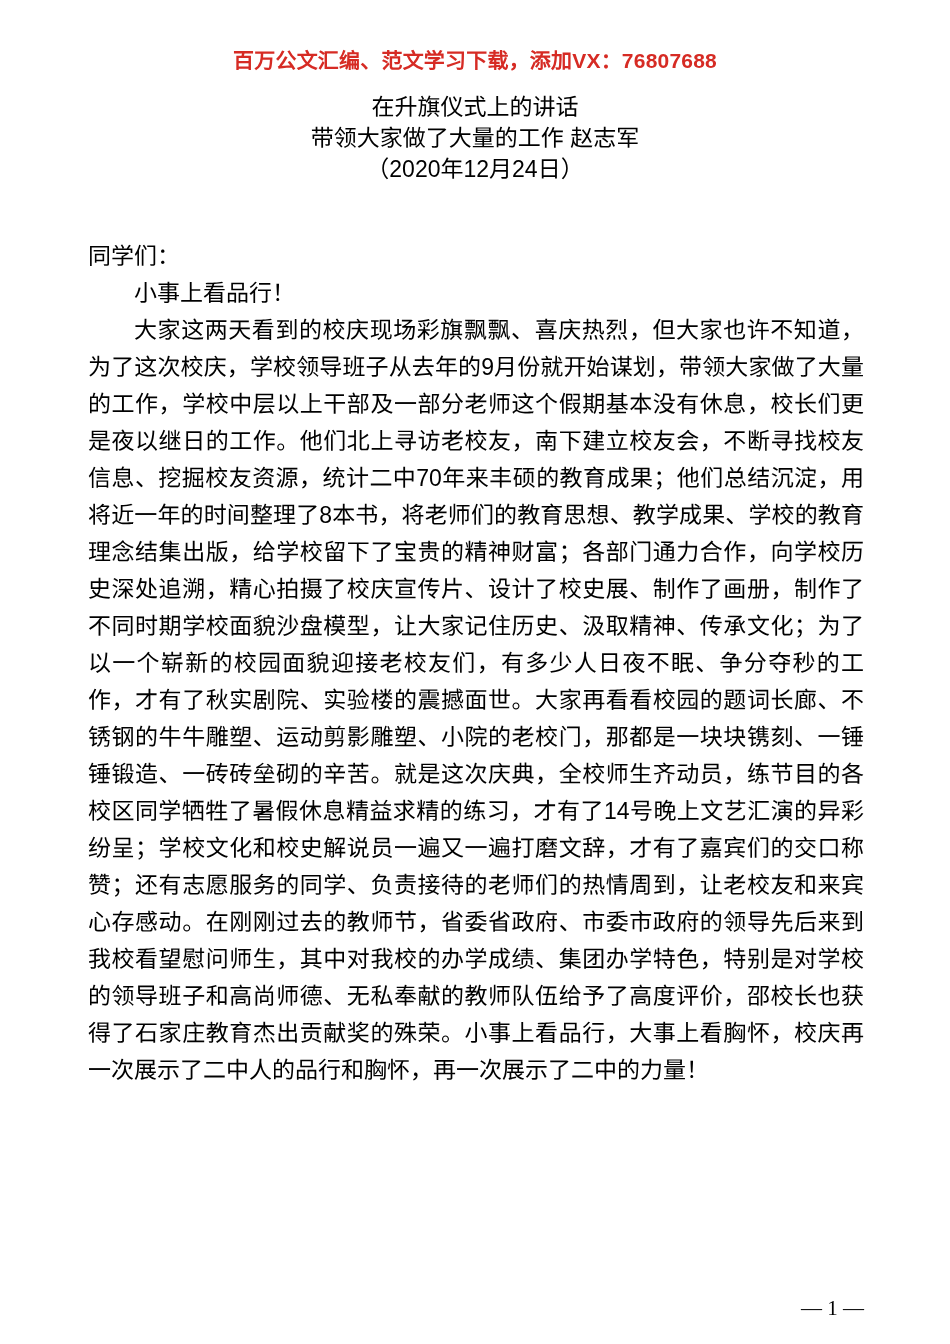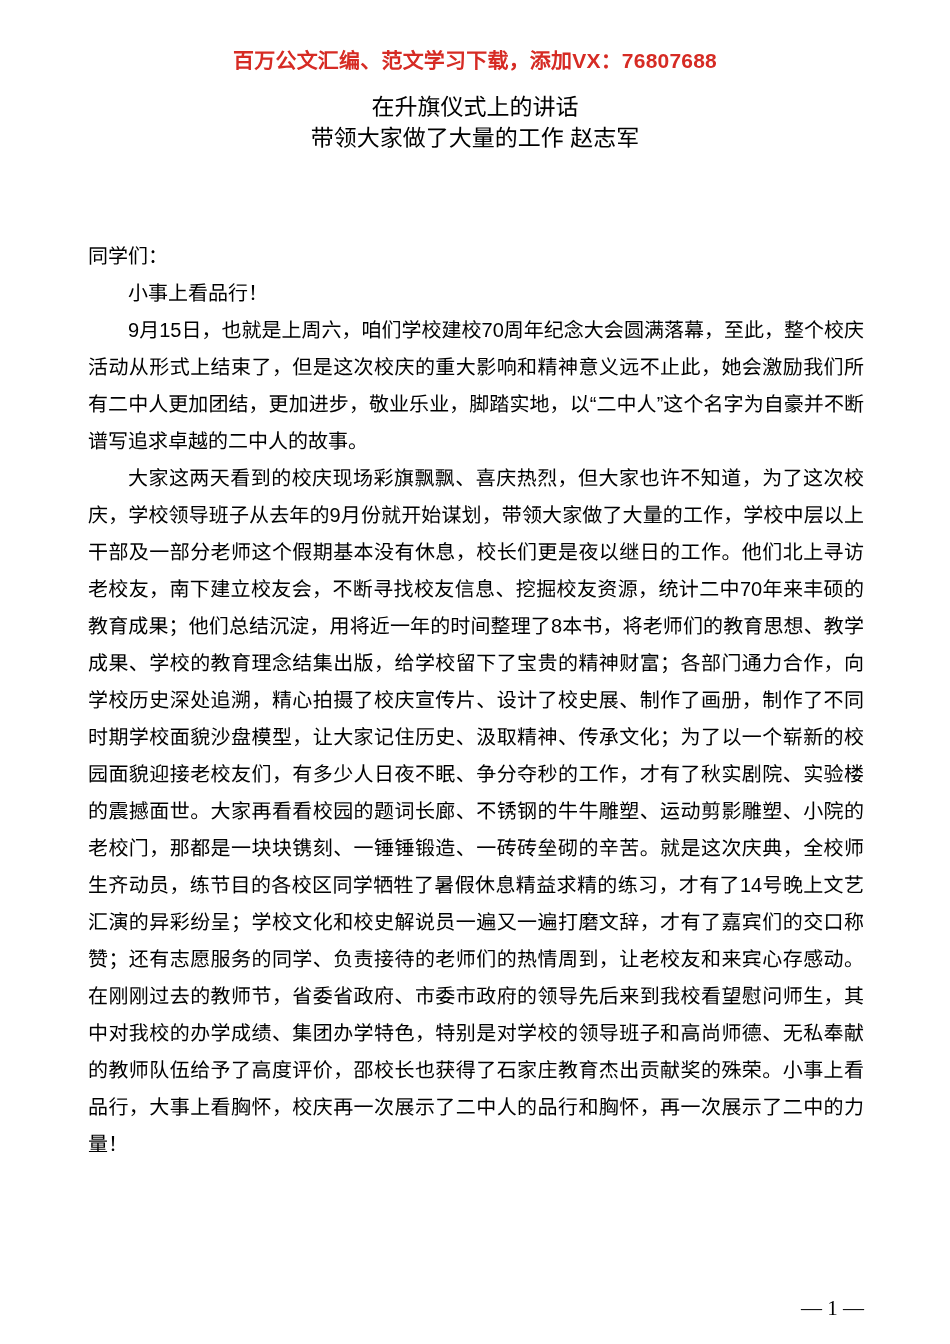--- a/index.html
+++ b/index.html
@@ -55,21 +55,21 @@
   }
 
   
   .body-block {
     position: absolute;
     top: 238px;
     left: 88px;
     width: 776px;
   }
   .para {
-    font-size: 20px;
+    font-size: 23px;
     line-height: 37px;
     color: #000000;
     text-align: justify;
     text-justify: inter-ideograph;
     margin: 0;
     letter-spacing: 0px;
     font-family: "Liberation Sans", "DejaVu Sans", sans-serif;
   }
   .para.salutation { text-indent: 0; }
   .para.indent { text-indent: 2em; }
@@ -91,24 +91,24 @@
 </head>
 <body>
 
 <div class="page">
 
   <div class="promo-banner">百万公文汇编、范文学习下载，添加VX：76807688</div>
 
   <div class="title-block">
     <div class="doc-title">在升旗仪式上的讲话</div>
     <div class="doc-byline">带领大家做了大量的工作  赵志军</div>
+    <div class="doc-date">（2020年12月24日）</div>
   </div>
 
   <div class="body-block">
     <p class="para salutation">同学们：</p>
     <p class="para indent">小事上看品行！</p>
-    <p class="para indent">9月15日，也就是上周六，咱们学校建校70周年纪念大会圆满落幕，至此，整个校庆活动从形式上结束了，但是这次校庆的重大影响和精神意义远不止此，她会激励我们所有二中人更加团结，更加进步，敬业乐业，脚踏实地，以“二中人”这个名字为自豪并不断谱写追求卓越的二中人的故事。</p>
     <p class="para indent">大家这两天看到的校庆现场彩旗飘飘、喜庆热烈，但大家也许不知道，为了这次校庆，学校领导班子从去年的9月份就开始谋划，带领大家做了大量的工作，学校中层以上干部及一部分老师这个假期基本没有休息，校长们更是夜以继日的工作。他们北上寻访老校友，南下建立校友会，不断寻找校友信息、挖掘校友资源，统计二中70年来丰硕的教育成果；他们总结沉淀，用将近一年的时间整理了8本书，将老师们的教育思想、教学成果、学校的教育理念结集出版，给学校留下了宝贵的精神财富；各部门通力合作，向学校历史深处追溯，精心拍摄了校庆宣传片、设计了校史展、制作了画册，制作了不同时期学校面貌沙盘模型，让大家记住历史、汲取精神、传承文化；为了以一个崭新的校园面貌迎接老校友们，有多少人日夜不眠、争分夺秒的工作，才有了秋实剧院、实验楼的震撼面世。大家再看看校园的题词长廊、不锈钢的牛牛雕塑、运动剪影雕塑、小院的老校门，那都是一块块镌刻、一锤锤锻造、一砖砖垒砌的辛苦。就是这次庆典，全校师生齐动员，练节目的各校区同学牺牲了暑假休息精益求精的练习，才有了14号晚上文艺汇演的异彩纷呈；学校文化和校史解说员一遍又一遍打磨文辞，才有了嘉宾们的交口称赞；还有志愿服务的同学、负责接待的老师们的热情周到，让老校友和来宾心存感动。在刚刚过去的教师节，省委省政府、市委市政府的领导先后来到我校看望慰问师生，其中对我校的办学成绩、集团办学特色，特别是对学校的领导班子和高尚师德、无私奉献的教师队伍给予了高度评价，邵校长也获得了石家庄教育杰出贡献奖的殊荣。小事上看品行，大事上看胸怀，校庆再一次展示了二中人的品行和胸怀，再一次展示了二中的力量！</p>
   </div>
 
   <div class="page-footer">— 1 —</div>
 
 </div>
 
 </body></html>

